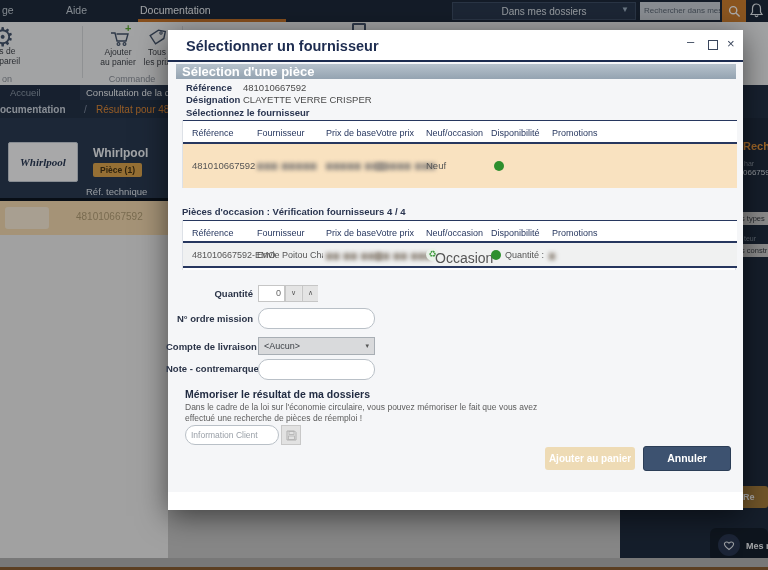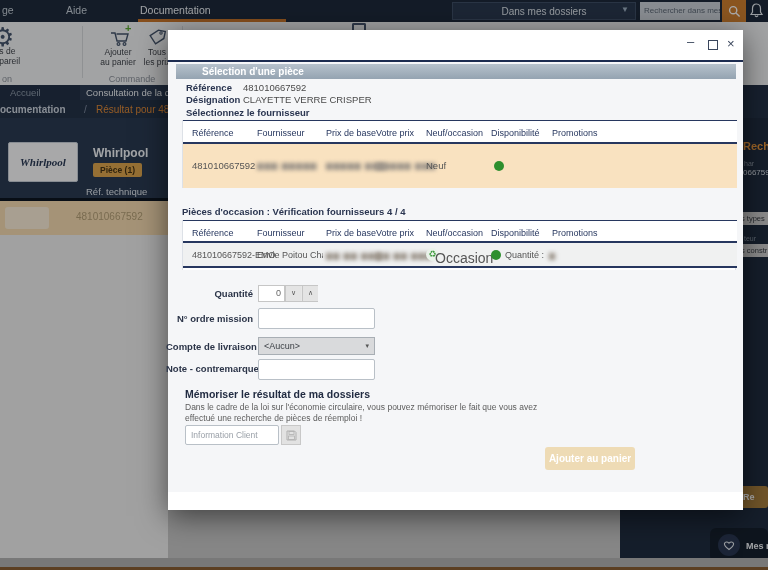--- a/index.html
+++ b/index.html
@@ -76,22 +76,22 @@
   
   .modal { left:168px; top:30px; width:575px; height:480px; background:#ffffff;
            box-shadow:0 6px 28px rgba(0,0,0,0.55); z-index:100; }
   .modal-title { left:18px; top:8px; font-size:14.5px; font-weight:bold; color:#1d2c50; }
   .win-ctl { font-size:13px; color:#3a465c; cursor:default; }
   .max-box { width:10px; height:10px; border:1.5px solid #3a465c; }
   .title-rule { left:0; top:30px; width:575px; height:2px; background:#1d2c50; }
   .modal-body { left:0; top:32px; width:575px; height:430px; background:#f5f6f8; }
   .section-bar { left:8px; top:2px; width:560px; height:15px;
                  background:linear-gradient(#b7c2cc, #94a3b1); }
-  .section-bar span { font-size:10px; font-weight:bold; color:#ffffff; padding-left:6px;
-                      line-height:15px; display:block;margin-left:20px; }
+  .section-bar span { font-size:13px; font-weight:bold; color:#ffffff; padding-left:6px;
+                      line-height:15px; display:block; }
   .kv-label { font-size:9.5px; font-weight:bold; color:#2a3550; }
   .kv-value { font-size:9.5px; color:#4a4a4a; }
   .sub-head { font-size:9.5px; font-weight:bold; color:#2a3550; }
   .tbl { background:#fff; border-left:1px solid #dde1e7; border-right:1px solid #dde1e7; }
   .tbl-header { left:0; top:0; width:554px; height:24px; background:#fff;
                 border-top:1px solid #27375f; border-bottom:2px solid #27375f; }
   .th { position:absolute; top:7px; font-size:9px; color:#27375f; white-space:nowrap; }
   .td { position:absolute; font-size:9.5px; color:#555; white-space:nowrap; }
   .row-new { left:0; top:24px; width:554px; height:44px; background:#f9e2c0; }
   .row-occ { left:0; top:23px; width:554px; height:25px; background:#f0f1f1;
@@ -103,21 +103,21 @@
   .recycle-glyph { font-size:9px; color:#3f9b3f; line-height:1; }
   .form-label { width:87px; text-align:right; font-size:9.5px; font-weight:bold;
                 color:#2b3448; white-space:nowrap; }
   .stepper { left:90px; width:60px; height:17px; background:#e8e8e8; border:1px solid #c6c6c6; }
   .step-val { position:absolute; left:0; top:0; width:26px; height:15px; background:#fff;
               border-right:1px solid #c6c6c6; font-size:9px; color:#666;
               text-align:right; padding:2px 3px 0 0; }
   .step-btn { position:absolute; top:0; width:16px; height:15px; background:#e4e4e4;
               border-left:1px solid #c6c6c6; font-size:7px; color:#555; text-align:center;
               padding-top:3px; }
-  .txt-input { background:#fff; border:1px solid #b9c0c7; border-radius:2px; }
+  .txt-input { background:#fff; border:1px solid #b9c0c7; border-radius:10px; }
   .select { background:#d9dadc; border:1px solid #a8aeb4; font-size:9px; color:#3c4046; }
   .select-caret { position:absolute; right:5px; top:4px; font-size:7px; color:#555; }
   .memo-title { font-size:10.5px; font-weight:bold; color:#222c42; }
   .memo-line { font-size:8.5px; color:#5c5c5c; }
   .placeholder { font-size:8.5px; color:#9aa0a8; line-height:18px; padding-left:5px; }
   .save-btn { background:#e2e2e2; border:1px solid #c8c8c8; display:flex;
               align-items:center; justify-content:center; }
   .btn { border-radius:3px; text-align:center; font-weight:bold; color:#fff; }
   .btn-disabled { background:#eedbb5; font-size:10px; line-height:23px; }
   .btn-cancel { background:#3d5270; border:1px solid #2c3e57; font-size:10.5px; line-height:23px; }
@@ -238,20 +238,21 @@
       </div>
       <span class="abs fav-label">Mes re</span>
     </div>
   </div>
 
   <div class="abs statusbar"></div>
 
   <div class="abs dim"></div>
 
   <div class="abs modal">
+    <span class="abs modal-title">Sélectionner un fournisseur</span>
     <span class="abs win-ctl" style="left:519px; top:4px;">–</span>
     <div class="abs max-box" style="left:540px; top:10px;"></div>
     <span class="abs win-ctl" style="left:559px; top:6px;">×</span>
     <div class="abs title-rule"></div>
 
     <div class="abs modal-body">
       <div class="abs section-bar">
         <span>Sélection d'une pièce</span>
       </div>
       <span class="abs kv-label" style="left:18px; top:20px;">Référence</span>
@@ -334,16 +335,17 @@
       </div>
       <div class="abs save-btn" style="left:113px; top:363px; width:20px; height:20px;">
         <svg width="11" height="11" viewBox="0 0 11 11">
           <path d="M1 1 L8.5 1 L10 2.5 L10 10 L1 10 Z" fill="none" stroke="#b0b0b0" stroke-width="1"></path>
           <rect x="3" y="1.5" width="5" height="3" fill="none" stroke="#b0b0b0" stroke-width="0.8"></rect>
           <rect x="2.5" y="6" width="6" height="3.5" fill="none" stroke="#b0b0b0" stroke-width="0.8"></rect>
         </svg>
       </div>
 
       <div class="abs btn btn-disabled" style="left:377px; top:385px; width:90px; height:23px;">Ajouter au panier</div>
+      <div class="abs btn btn-cancel" style="left:475px; top:384px; width:88px; height:25px;">Annuler</div>
     </div>
   </div>
 
 </div>
 
 </body></html>

